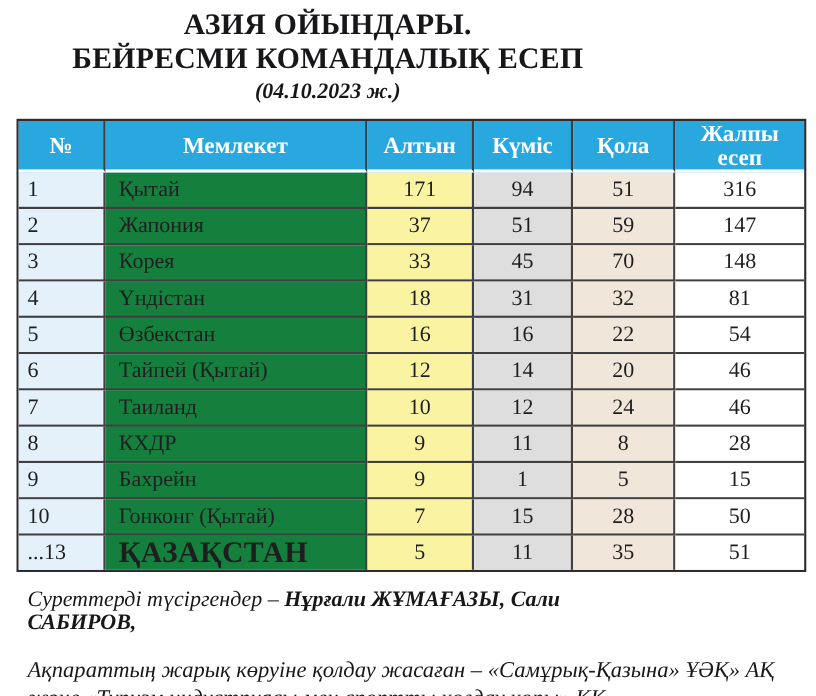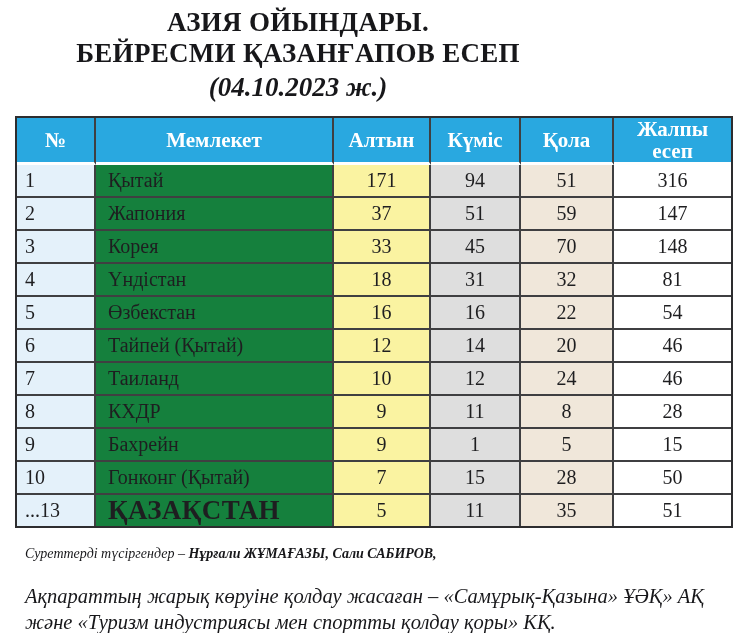--- a/index.html
+++ b/index.html
@@ -24,21 +24,21 @@
     text-align: center;
   }
   .title-line {
     font-size: 27px;
     font-weight: bold;
     line-height: 31px;
     letter-spacing: 0.3px;
     color: #17171a;
   }
   .date-line {
-    font-size: 27px;
+    font-size: 20px;
     font-style: italic;
     font-weight: 600;
     margin-top: 3px;
     color: #17171a;
   }
   table.medal-table {
     border-collapse: separate;
     border-spacing: 0;
     table-layout: fixed;
     width: 714px;
@@ -89,21 +89,21 @@
   td.bronze { background: #f0e7da; text-align: center; }
   td.total  { background: #ffffff; text-align: center; }
   tr.kz-row td.country {
     font-weight: bold;
     font-size: 27px;
     letter-spacing: 0.4px;
   }
   .credits {
     margin: 15px 0 0 25px;
     font-style: italic;
-    font-size: 14px;
+    font-size: 20px;
     line-height: 21px;
     color: #17171a;
   }
   .credits .names {
     font-weight: bold;
   }
   .credits-line2 {
     padding-left: 190px;
   }
   .support {
@@ -115,21 +115,21 @@
     width: 700px;
   }
 </style>
 </head>
 <body>
 
 <div class="page">
 
   <div class="title-block">
     <div class="title-line">АЗИЯ ОЙЫНДАРЫ.</div>
-    <div class="title-line">БЕЙРЕСМИ ҚАЗАНҒАПОВ ЕСЕП</div>
+    <div class="title-line">БЕЙРЕСМИ КОМАНДАЛЫҚ ЕСЕП</div>
     <div class="date-line">(04.10.2023 ж.)</div>
   </div>
 
   <table class="medal-table">
     <colgroup>
       <col style="width:79px">
       <col style="width:238px">
       <col style="width:97px">
       <col style="width:90px">
       <col style="width:93px">

